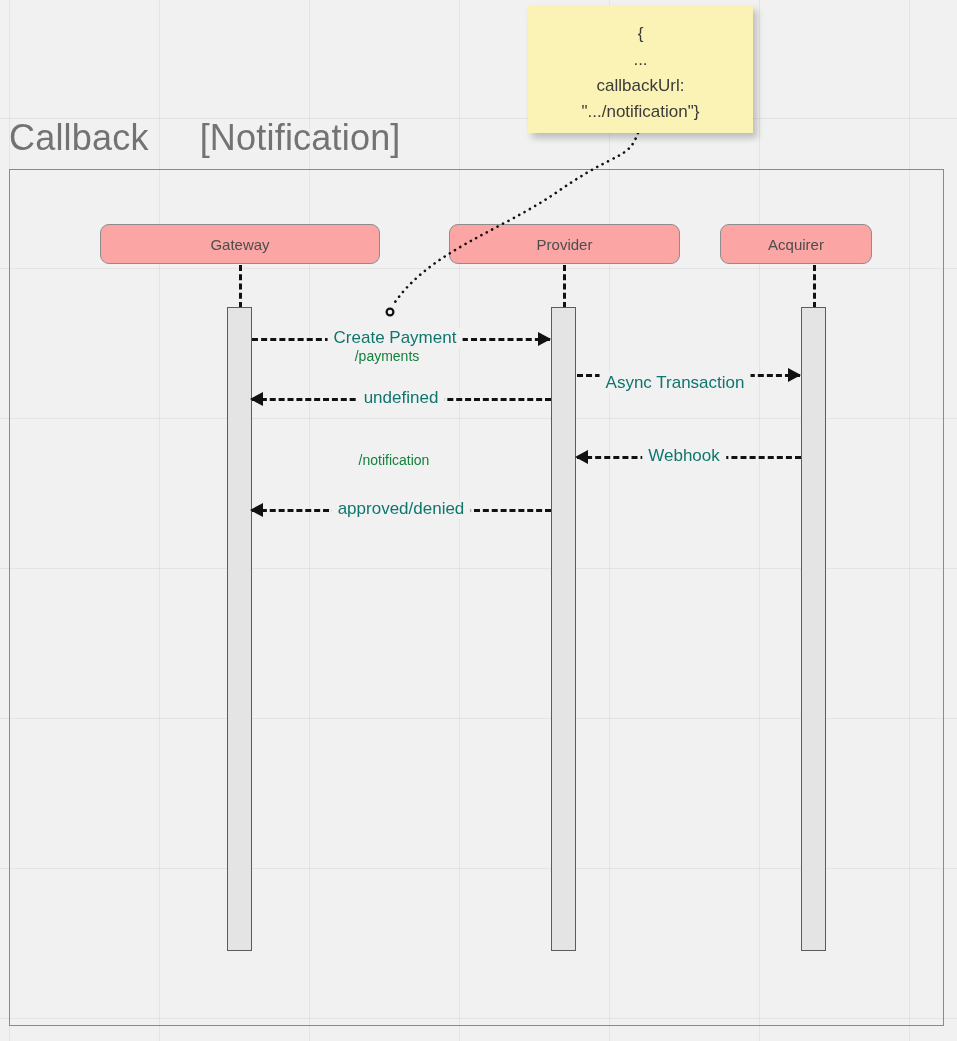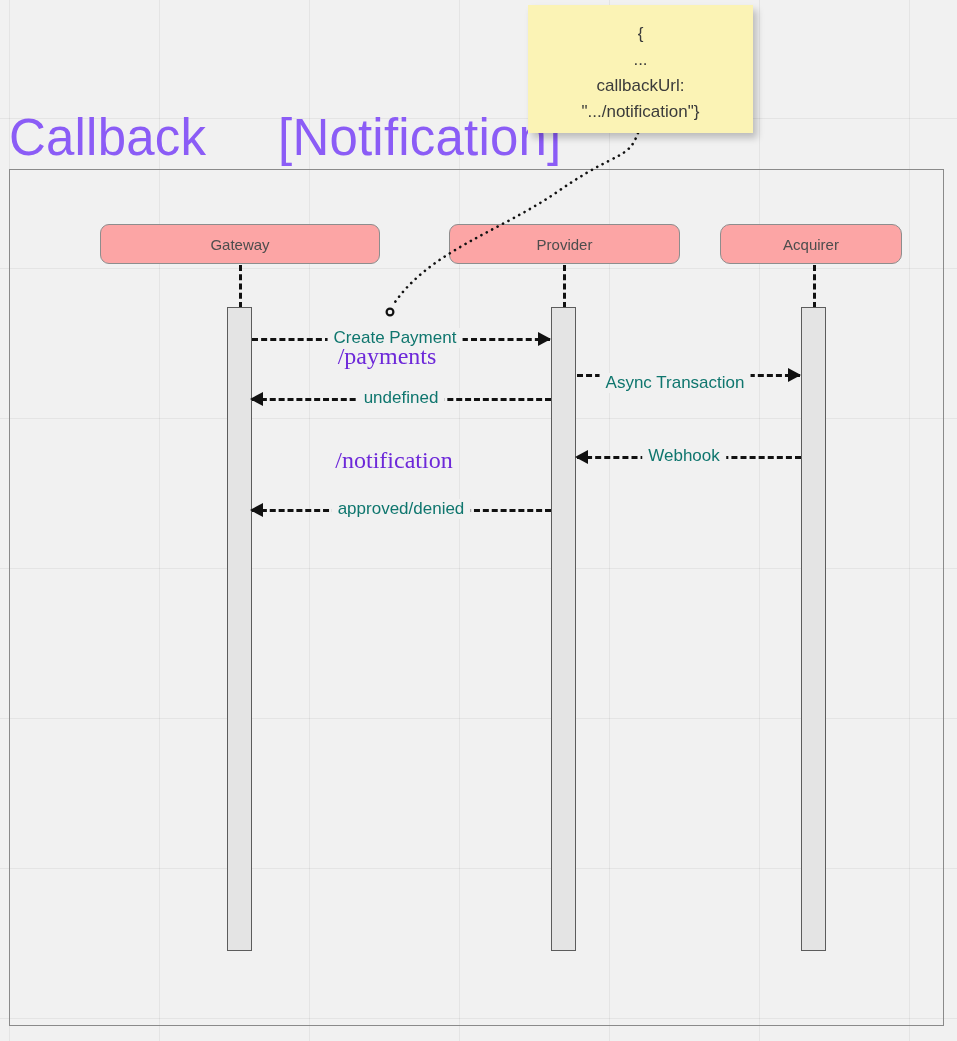--- a/index.html
+++ b/index.html
@@ -27,23 +27,23 @@
       linear-gradient(to bottom, rgba(0,0,0,0.055) 1px, transparent 1px);
     background-size: 150px 150px;
     background-position: 9px 118px;
     pointer-events: none;
   }
   
   #title {
     position: absolute;
     left: 9px;
     top: 112px;
-    font-size: 51px;
+    font-size: 36px;
     line-height: 52px;
-    color: #8b5cf6;
+    color: #737373;
     white-space: pre;
     font-weight: 400;
     letter-spacing: 0.2px;
   }
   
   #frame {
     position: absolute;
     left: 9px;
     top: 169px;
     width: 935px;
@@ -100,25 +100,24 @@
     position: absolute;
     font-size: 17px;
     color: #0f766e;
     background: #f1f1f1;
     padding: 0 6px;
     white-space: nowrap;
     transform: translateX(-50%);
     line-height: 20px;
   }
   .msg-label.big {
-    font-size: 24px;
-    color: #6d28d9;
+    font-size: 14px;
+    color: #15803d;
     background: transparent;
     padding: 0;
-    font-family: Liberation Serif, serif;
   }
   
   #note {
     position: absolute;
     left: 528px;
     top: 5px;
     width: 225px;
     height: 128px;
     background: #fbf3b5;
     box-sizing: border-box;
@@ -153,21 +152,21 @@
   <div id="title">Callback     [Notification]</div>
 
   <div id="frame"></div>
 
   <div class="participant" style="left:100px; top:224px; width:280px;">
     <span>Gateway</span>
   </div>
   <div class="participant" style="left:449px; top:224px; width:231px;">
     <span>Provider</span>
   </div>
-  <div class="participant" style="left:720px; top:224px; width:182px;border-radius:10px;">
+  <div class="participant" style="left:720px; top:224px; width:152px;">
     <span>Acquirer</span>
   </div>
 
   <div class="lifeline" style="left:239px; top:265px; height:43px;"></div>
   <div class="lifeline" style="left:563px; top:265px; height:43px;"></div>
   <div class="lifeline" style="left:813px; top:265px; height:43px;"></div>
 
   <div class="activation" style="left:227px; top:307px; height:644px;"></div>
   <div class="activation" style="left:551px; top:307px; height:644px;"></div>
   <div class="activation" style="left:801px; top:307px; height:644px;"></div>

